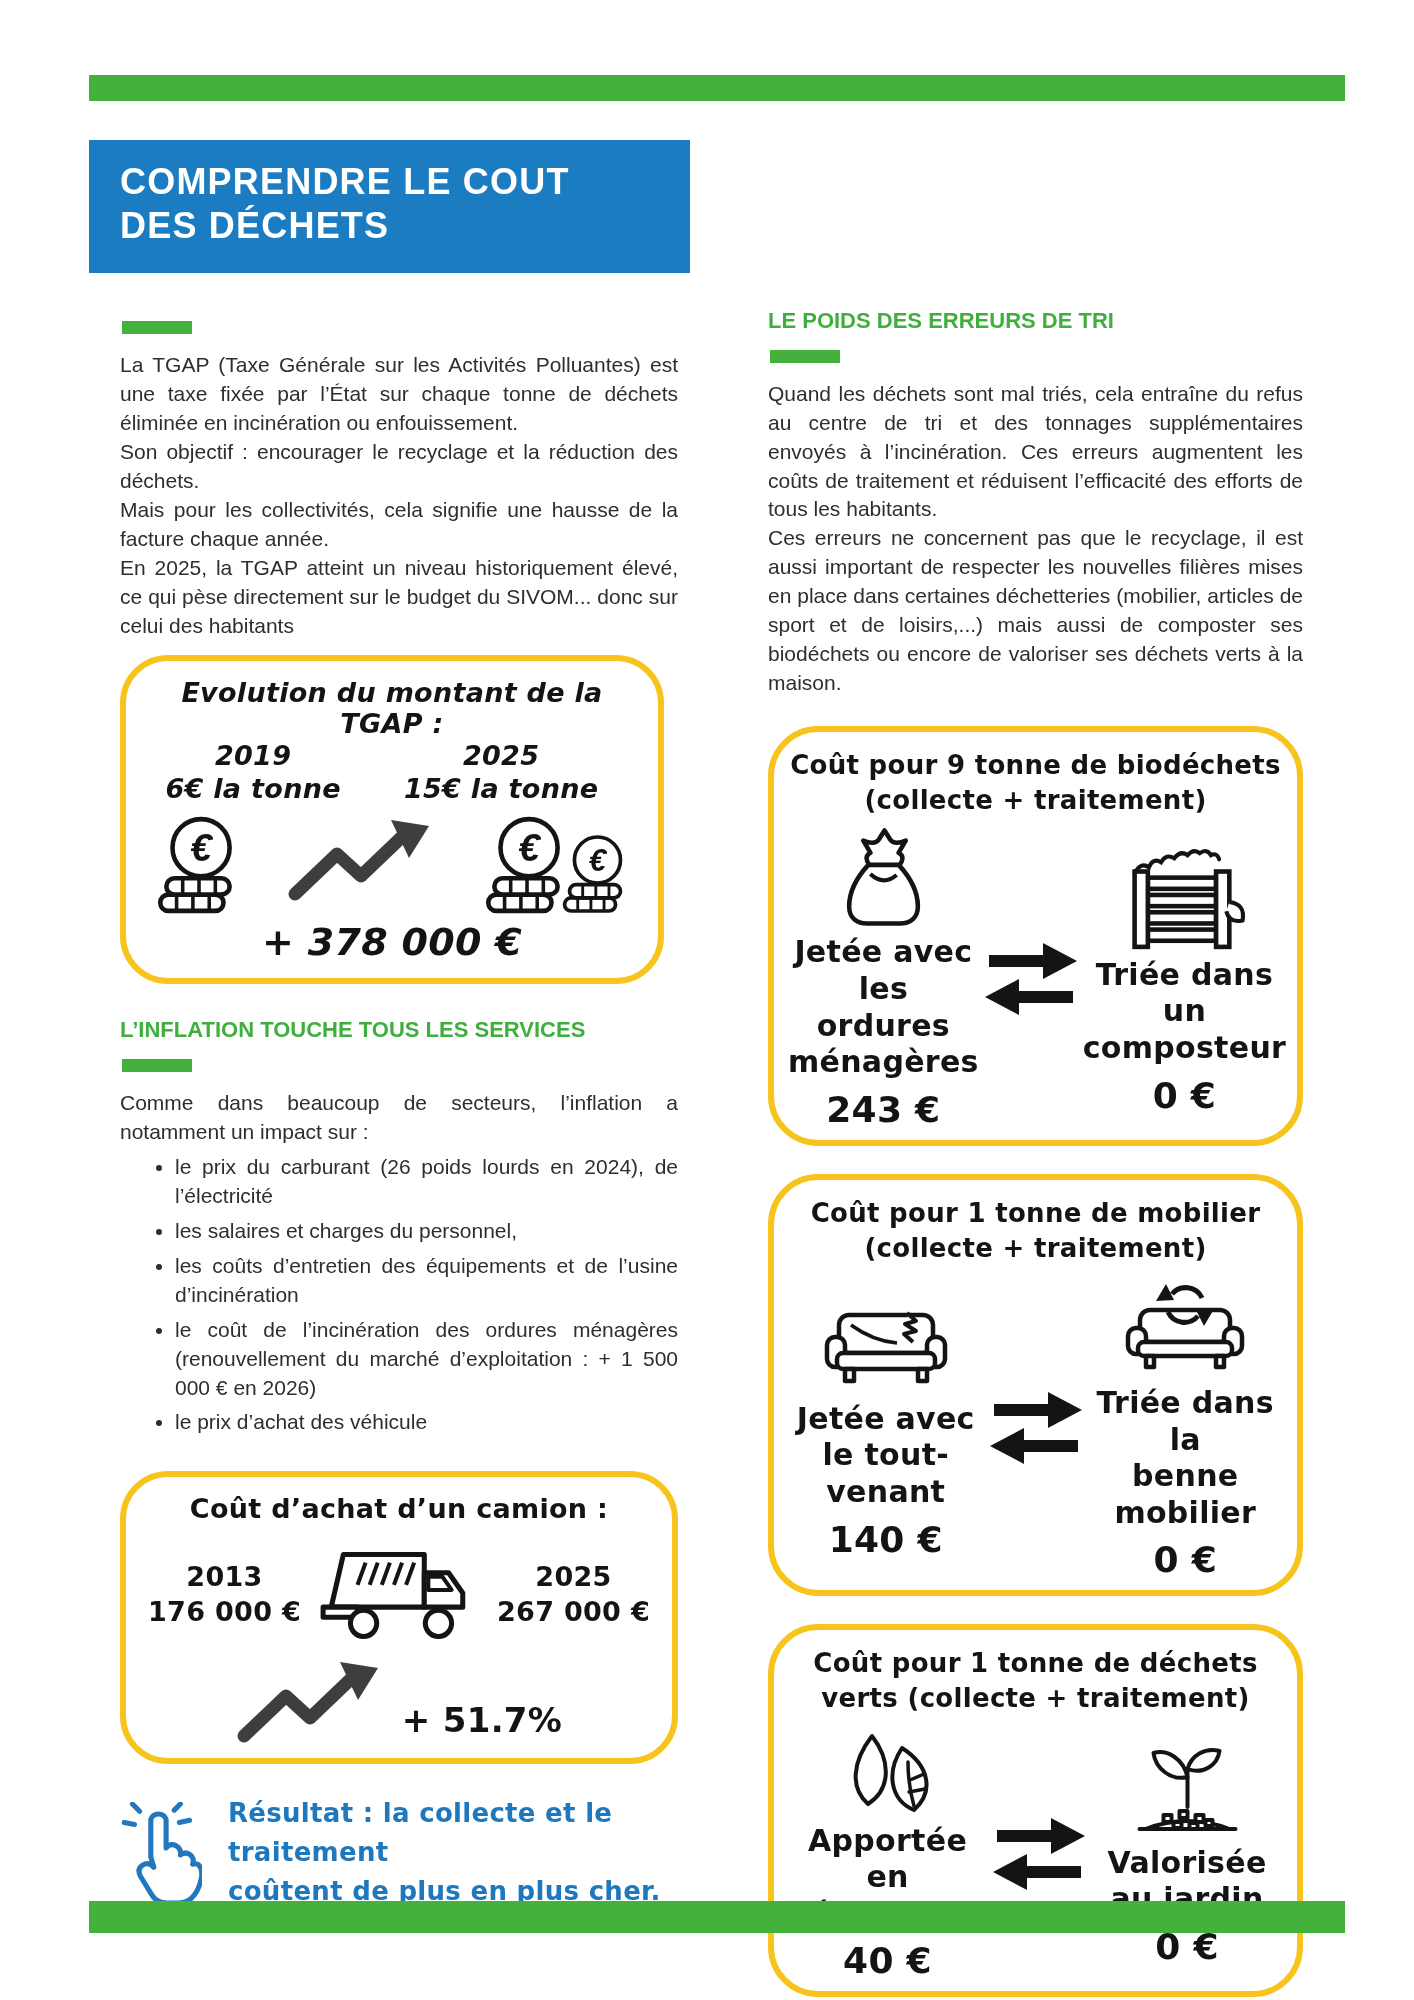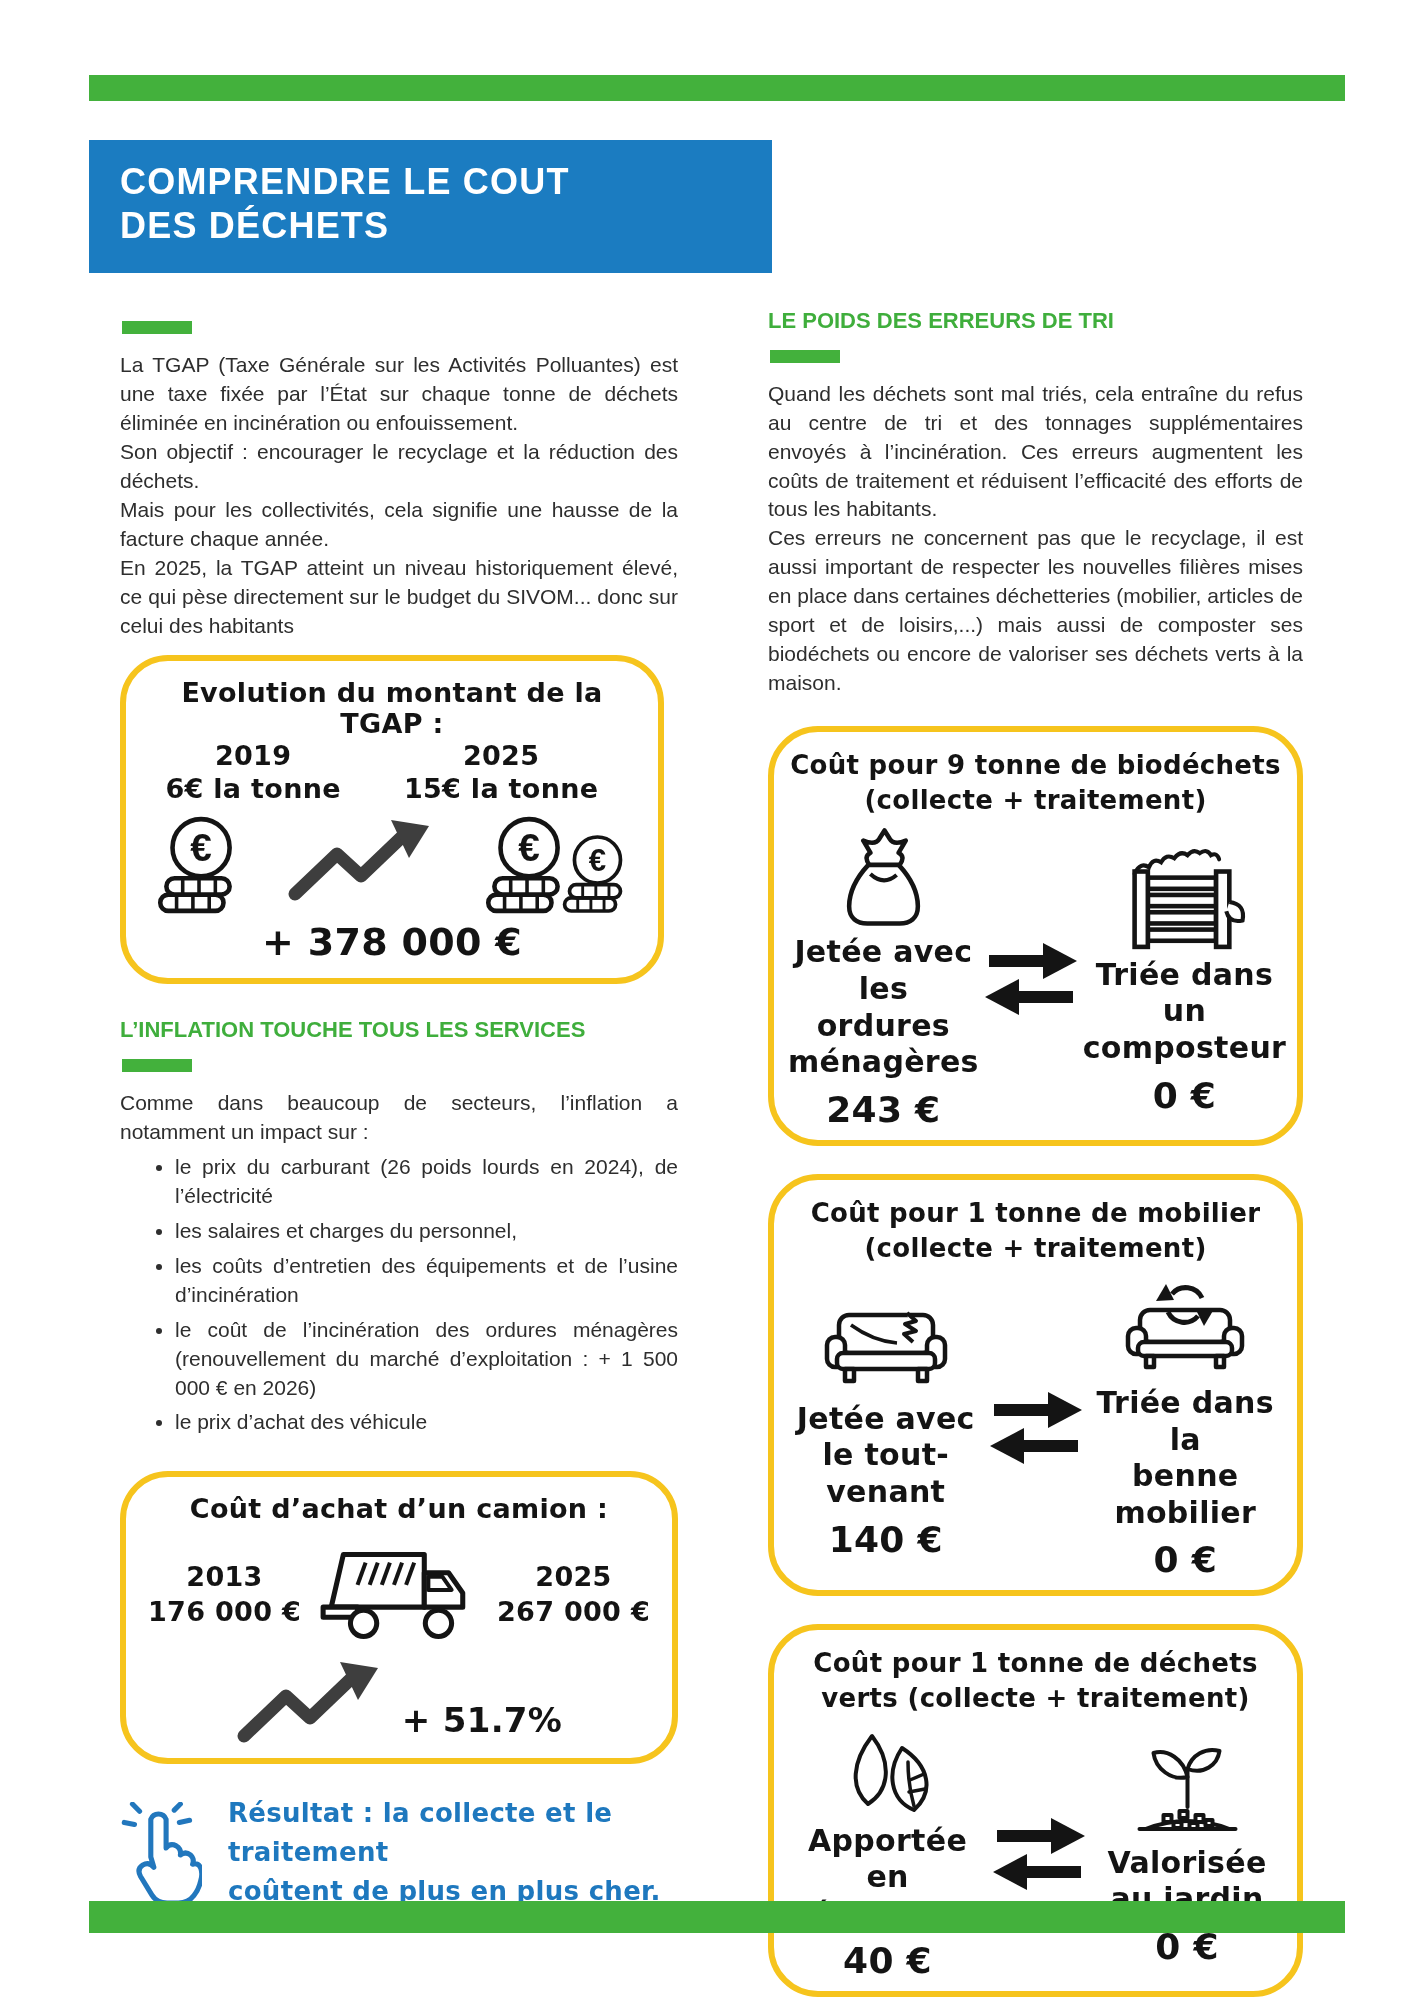--- a/index.html
+++ b/index.html
@@ -1,37 +1,37 @@
 <!DOCTYPE html>
 <html><head>
 <meta charset="utf-8">
 <style>
   html,body{margin:0;padding:0;background:#fff;}
   .page{position:relative;width:1414px;height:2000px;background:#fff;overflow:hidden;
         font-family:"Liberation Sans",sans-serif;color:#2e2e2e;}
   .greenbar{position:absolute;left:89px;width:1256px;background:#43B13C;}
   .greenbar.top{top:75px;height:26px;}
   .greenbar.bottom{top:1901px;height:32px;}
-  .header-block{position:absolute;left:89px;top:140px;width:683px;height:133px;background:#1B7CC1;
+  .header-block{position:absolute;left:89px;top:140px;width:601px;height:133px;background:#1B7CC1;
         box-sizing:border-box;padding:20px 0 0 31px;}
   .header-title{color:#fff;font-size:36px;font-weight:800;letter-spacing:1.2px;line-height:1.22;}
   .col{position:absolute;top:307px;}
   .col-left{left:120px;width:558px;}
   .col-right{left:768px;width:535px;}
   .sec-heading{color:#3FAE3C;font-size:22px;font-weight:700;line-height:1.3;}
   .green-dash{width:70px;height:13px;background:#43B13C;margin:14px 0 17px 2px;}
   .body-text{font-size:21px;line-height:1.38;text-align:justify;}
   .body-text p{margin:0;}
   ul.bullets{margin:4px 0 0 0;padding-left:55px;}
   ul.bullets li{font-size:21px;line-height:1.38;text-align:justify;margin:6px 0;}
   .hand{font-family:"DejaVu Sans",sans-serif;font-weight:700;color:#141414;letter-spacing:.3px;}
   .pre{white-space:pre-line;}
   .ybox{border:6px solid #F6C41D;box-sizing:border-box;}
   
-  .tgap-box{margin-top:14px;margin-right:14px;border-radius:48px;padding:16px 18px 8px;}
+  .tgap-box{margin-top:14px;margin-right:14px;border-radius:48px;padding:16px 18px 8px;font-style:italic;}
   .tgap-title{font-size:27px;text-align:center;}
   .tgap-cols{display:flex;}
   .tgap-col{text-align:center;}
   .tgap-col.from{width:44%;}
   .tgap-col.to{width:56%;}
   .tgap-year,.tgap-price{font-size:27px;line-height:1.25;}
   .tgap-row2{display:flex;align-items:flex-end;justify-content:space-between;padding:0 8px;margin-top:-4px;}
   .coins-pair{display:flex;align-items:flex-end;}
   .tgap-increase{text-align:center;font-size:38px;margin:4px 0 6px;}
   

